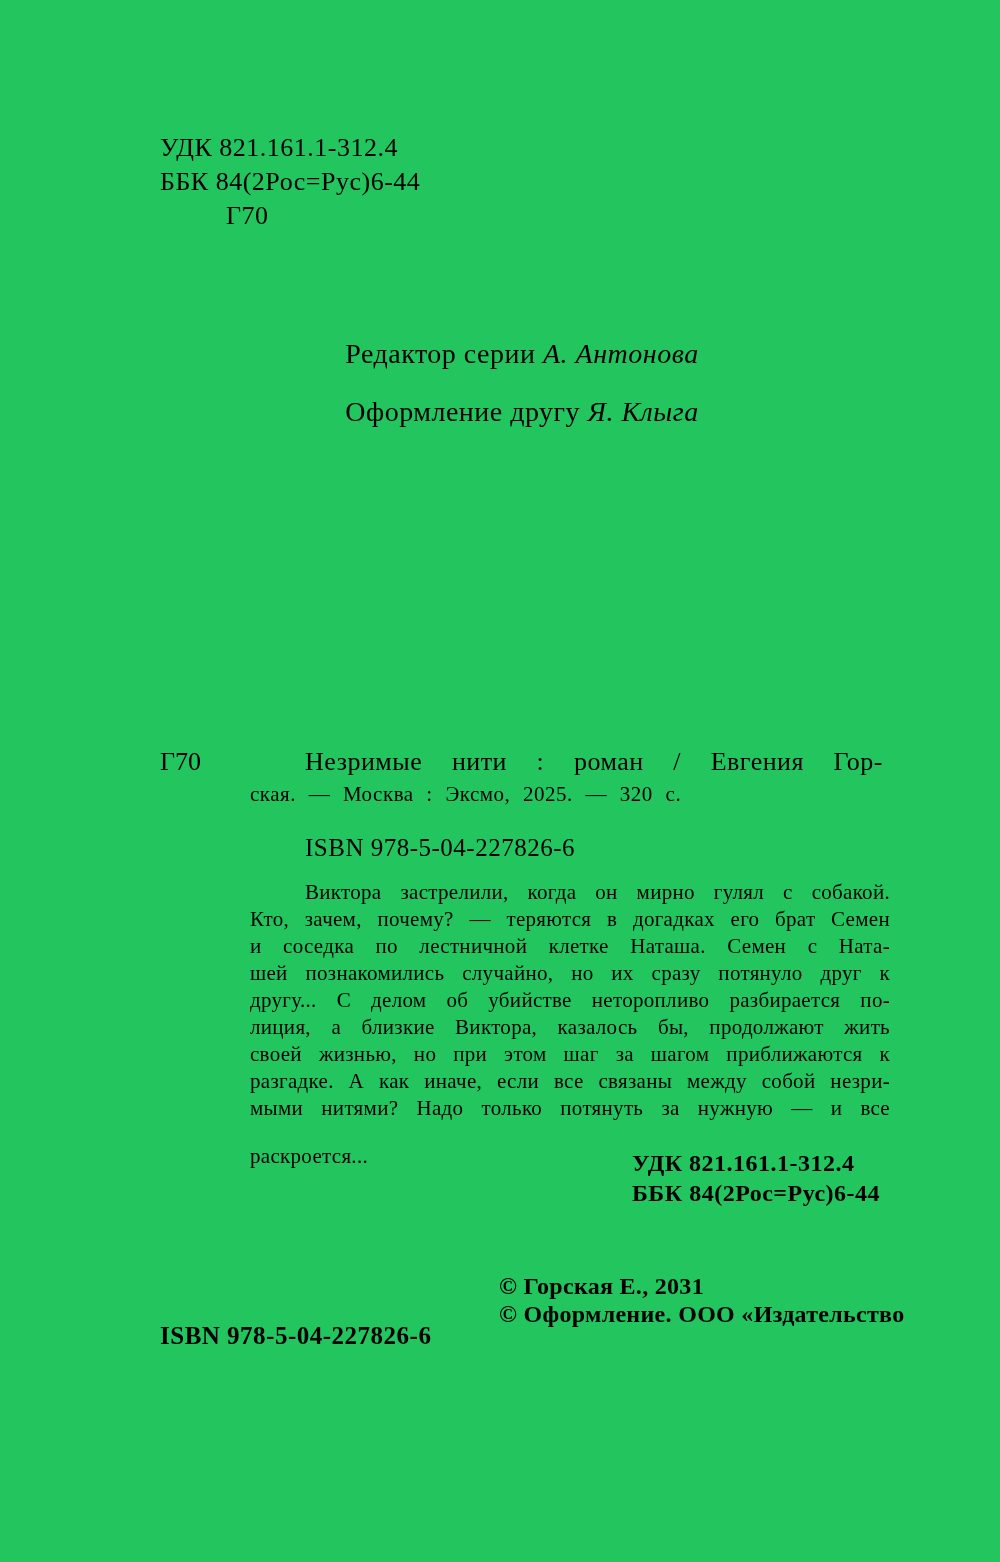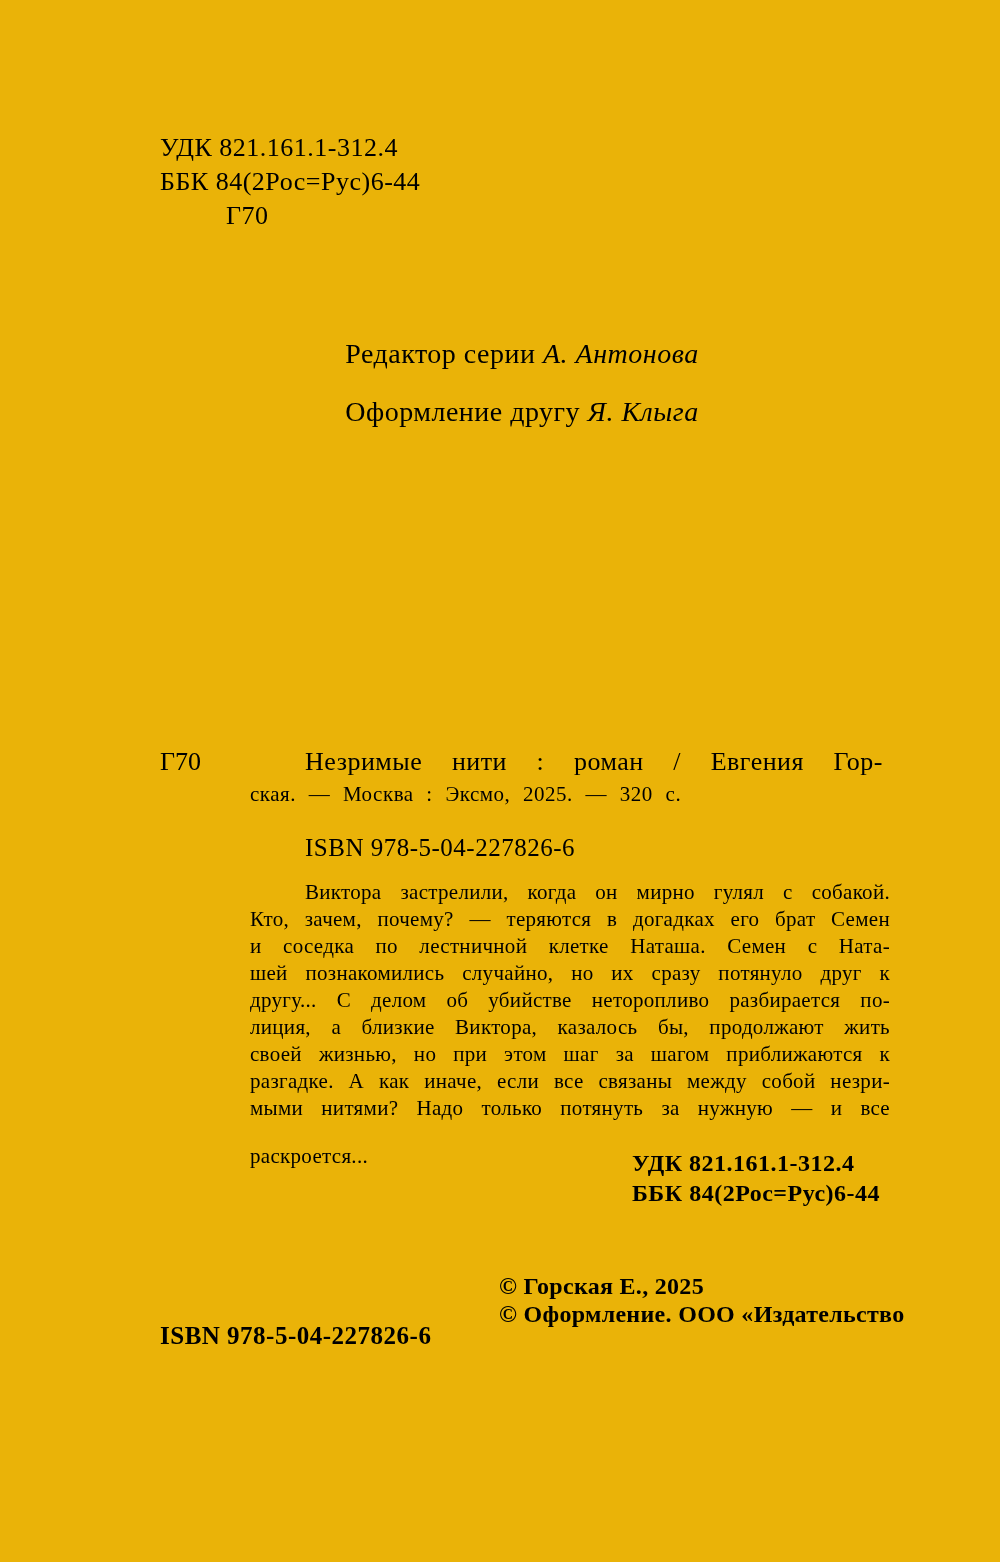--- a/index.html
+++ b/index.html
@@ -2,21 +2,21 @@
 <html><head>
 <meta charset="utf-8">
 <style>
   html, body { margin: 0; padding: 0; }
   body { background: #ffffff; }
 
   .page {
     position: relative;
     width: 1000px;
     height: 1562px;
-    background: #eab308;
+    background: #22c55e;
     color: #000000;
     font-family: "Liberation Serif", "DejaVu Serif", serif;
     overflow: hidden;
   }
 
   
   .top-codes {
     position: absolute;
     left: 160px;
     top: 131px;
@@ -165,17 +165,17 @@
       <div class="ann-line">раскроется...</div>
     </div>
 
   <div class="codes-right">
     <div>УДК 821.161.1-312.4</div>
     <div>ББК 84(2Рос=Рус)6-44</div>
   </div>
 
   <div class="isbn-bottom">ISBN 978-5-04-227826-6</div>
   <div class="copyright">
-    <div>© Горская Е., 2025</div>
+    <div>© Горская Е., 2031</div>
     <div>© Оформление. ООО «Издательство</div>
   </div>
 
 </div>
 
 </body></html>

